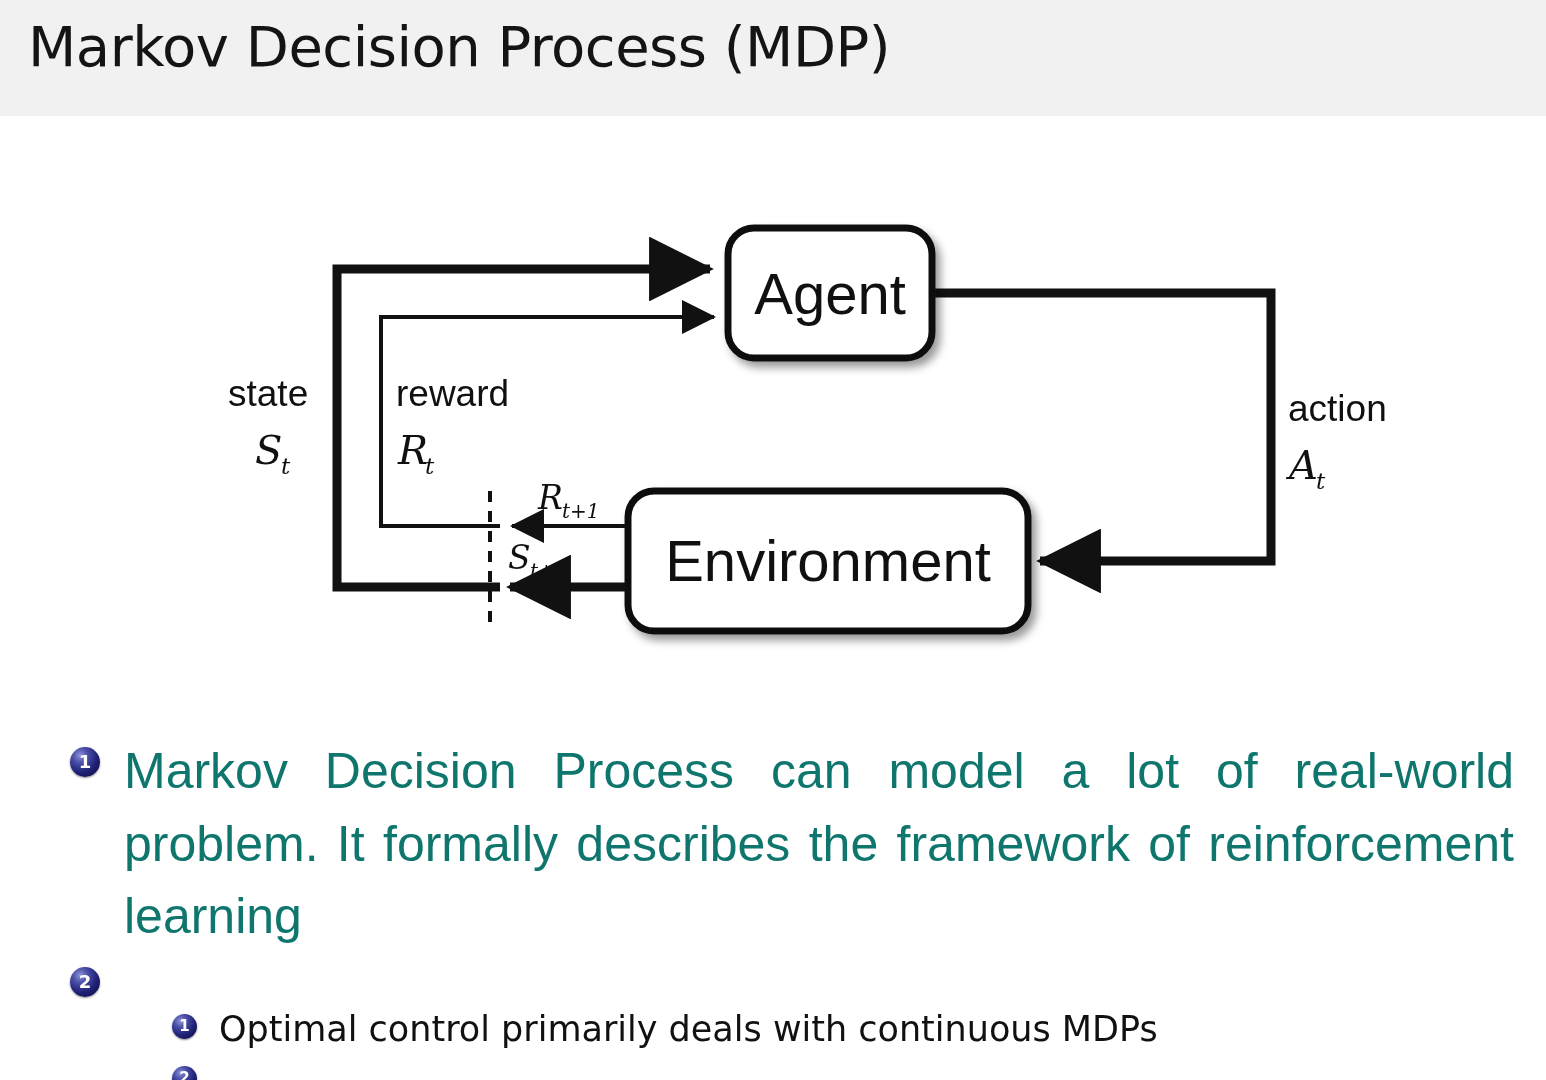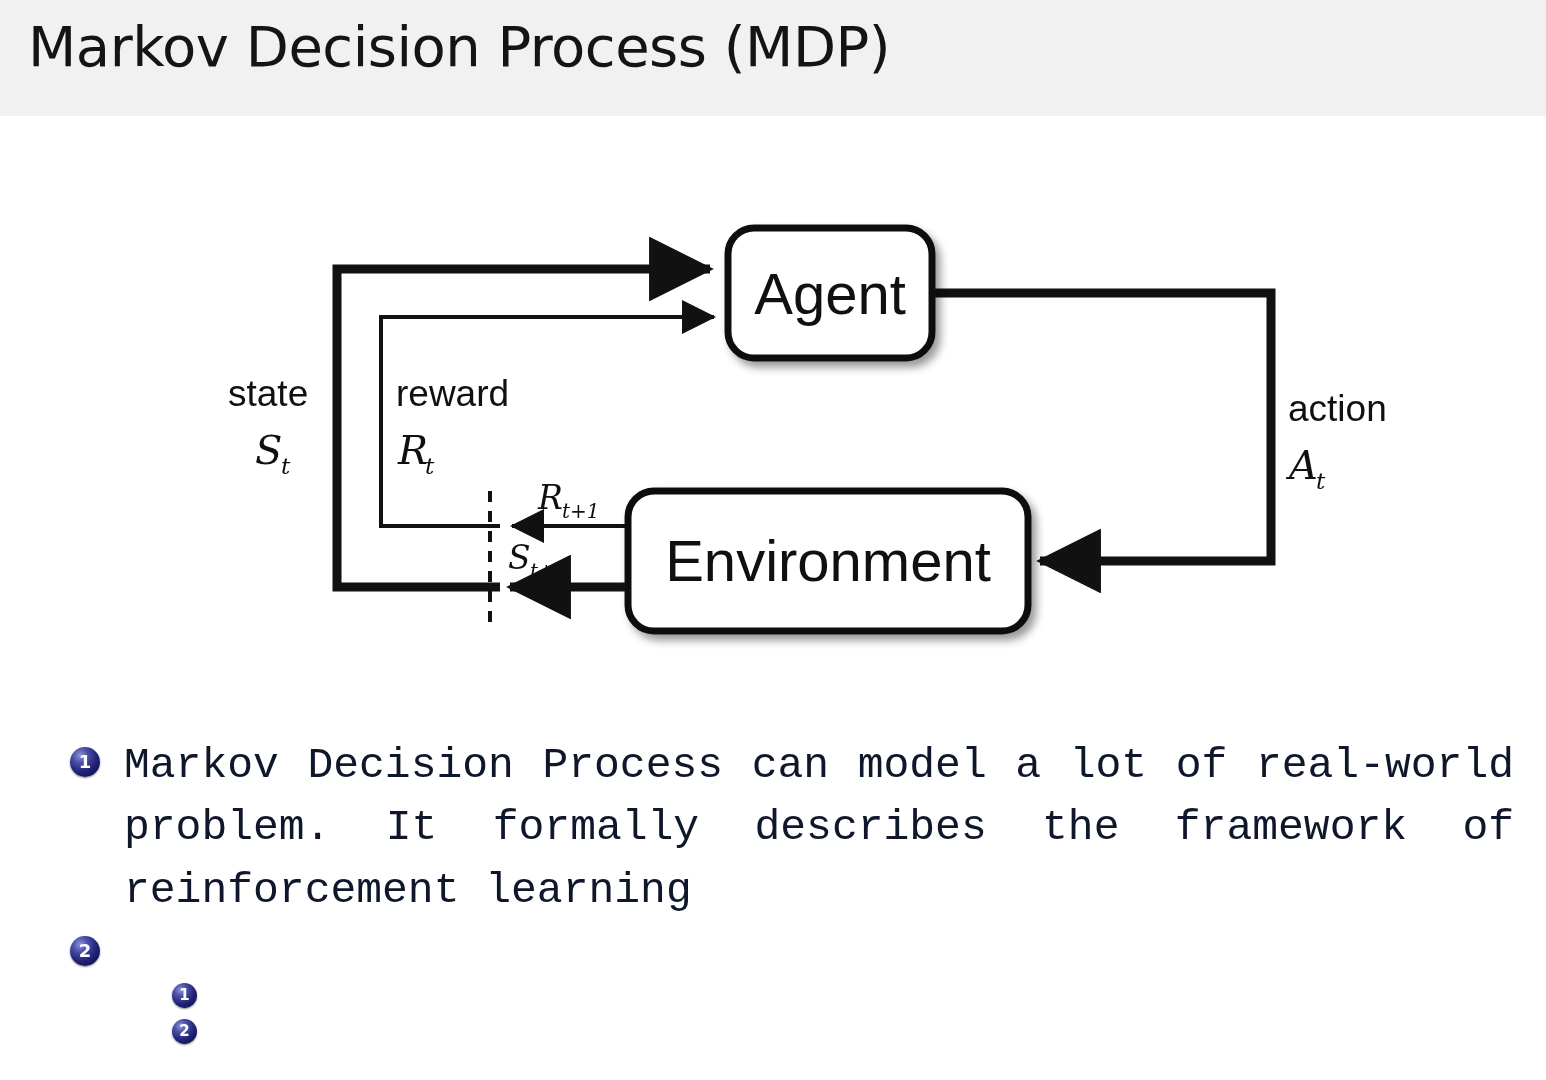--- a/index.html
+++ b/index.html
@@ -122,24 +122,24 @@
   }
   .badge-l2 {
     width: 25px;
     height: 25px;
     font-size: 15px;
     margin-top: 11px;
     margin-left: 172px;
   }
   .bullet-text-l1 {
     margin-left: 24px;
-    font-family: Liberation Mono, monospace;
-    font-size: 43px;
+    font-family: Liberation Sans, sans-serif;
+    font-size: 50px;
     line-height: 1.45;
-    color: #0f172a;
+    color: #0f766e;
     max-width: 1390px;
     text-align: justify;
     text-align-last: left;
   }
   .bullet-text-l2 {
     margin-left: 22px;
     font-family: "DejaVu Sans", sans-serif;
     font-size: 35px;
     line-height: 1.5;
     color: #111111;
@@ -230,19 +230,20 @@
     <div class="badge badge-l1">1</div>
     <div class="bullet-text-l1">Markov Decision Process can model a lot of real-world problem. It formally describes the framework of reinforcement learning</div>
   </div>
 
   <div class="bullet-row row-gap-2">
     <div class="badge badge-l1">2</div>
   </div>
 
   <div class="bullet-row">
     <div class="badge badge-l2">1</div>
+    <div class="bullet-text-l2">Optimal control primarily deals with continuous MDPs</div>
   </div>
 
   <div class="bullet-row">
     <div class="badge badge-l2">2</div>
   </div>
 
 </div>
 
 </body></html>

